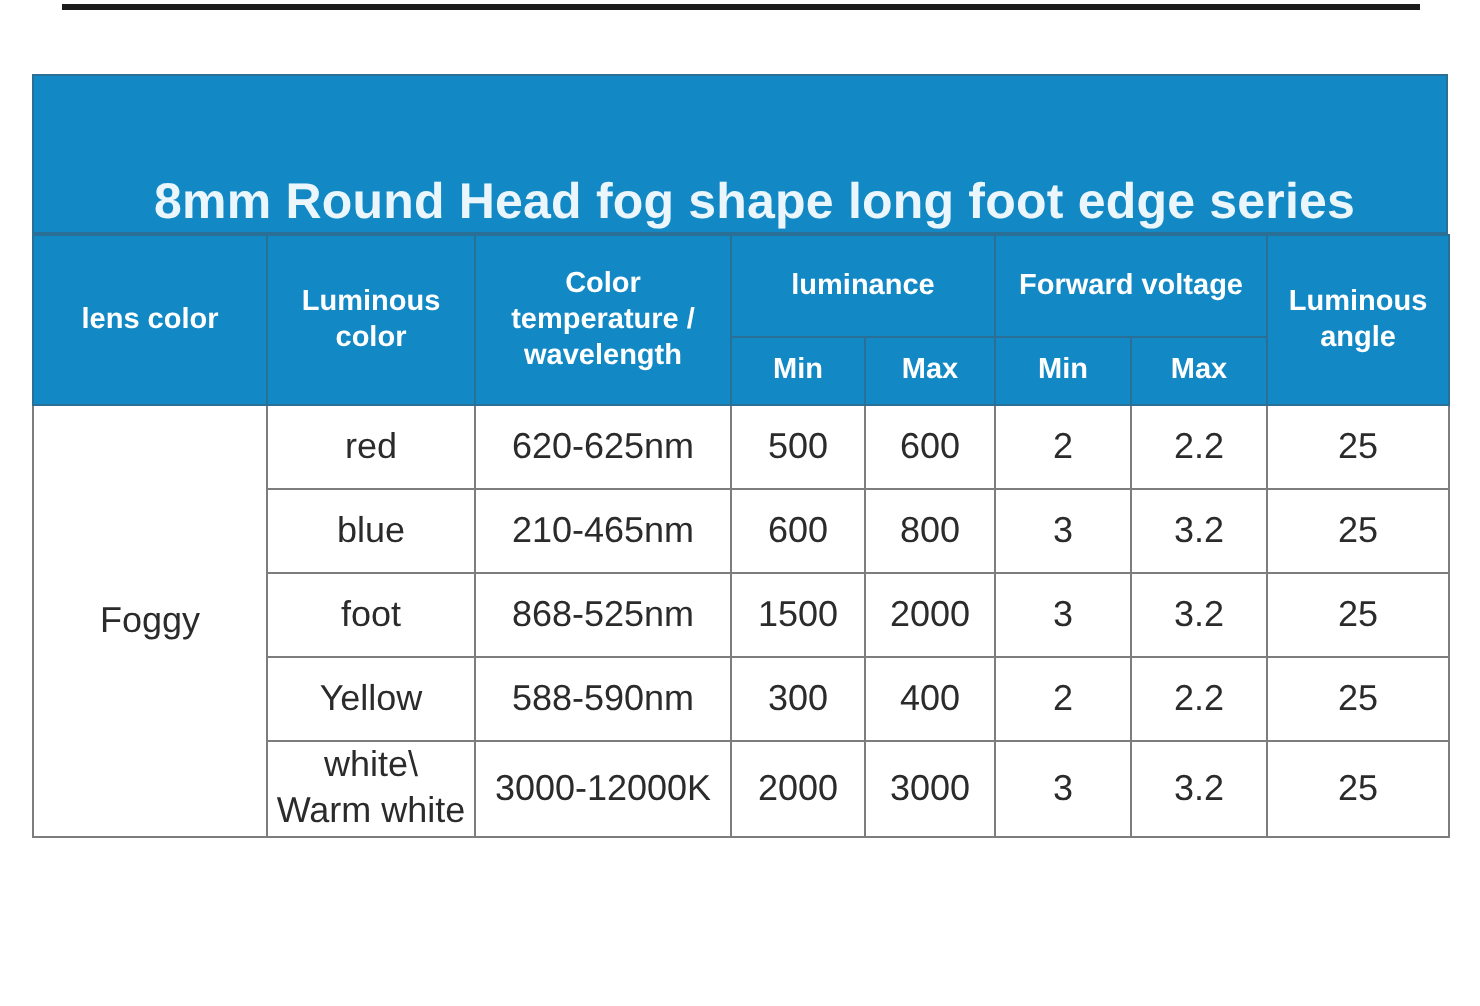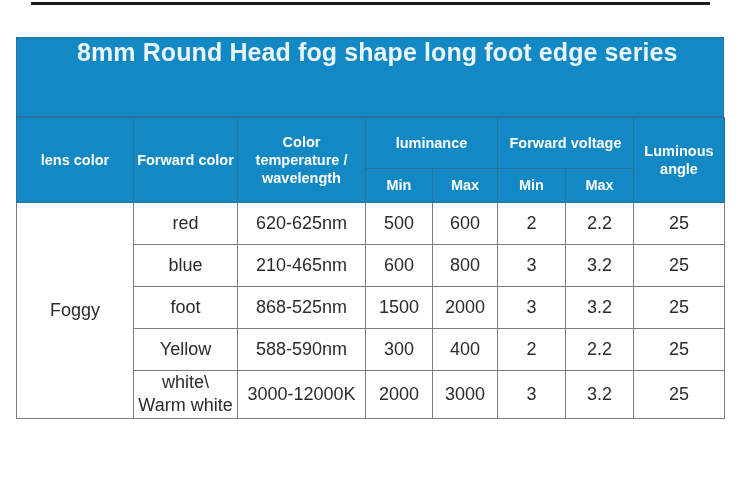--- a/index.html
+++ b/index.html
@@ -29,21 +29,21 @@
     width: 708px;
     height: 393px;
     box-sizing: border-box;
   }
   .title-bar {
     height: 80px;
     background: #1288c4;
     border: 1px solid #2a6f96;
     box-sizing: border-box;
     display: flex;
-    align-items: flex-start;
+    align-items: flex-end;
     padding-left: 60px;
   }
   .title-text {
     color: #eaf6fc;
     font-size: 25px;
     font-weight: bold;
     letter-spacing: 0.1px;
     white-space: nowrap;
   }
   table.spec-table {
@@ -108,21 +108,21 @@
         <col class="c-temp">
       <col class="c-lmin">
         <col class="c-lmax">
       <col class="c-vmin">
         <col class="c-vmax">
         <col class="c-angle">
     </colgroup>
     <thead>
       <tr>
         <th rowspan="2" class="hdr-tall">lens color</th>
-        <th rowspan="2" class="hdr-tall">Forward color</th>
+        <th rowspan="2" class="hdr-tall">Luminous color</th>
         <th rowspan="2" class="hdr-tall">Color temperature / wavelength</th>
         <th colspan="2" class="hdr-top">luminance</th>
         <th colspan="2" class="hdr-top">Forward voltage</th>
         <th rowspan="2" class="hdr-tall">Luminous angle</th>
       </tr>
       <tr>
         <th class="hdr-sub">Min</th>
         <th class="hdr-sub">Max</th>
         <th class="hdr-sub">Min</th>
         <th class="hdr-sub">Max</th>

